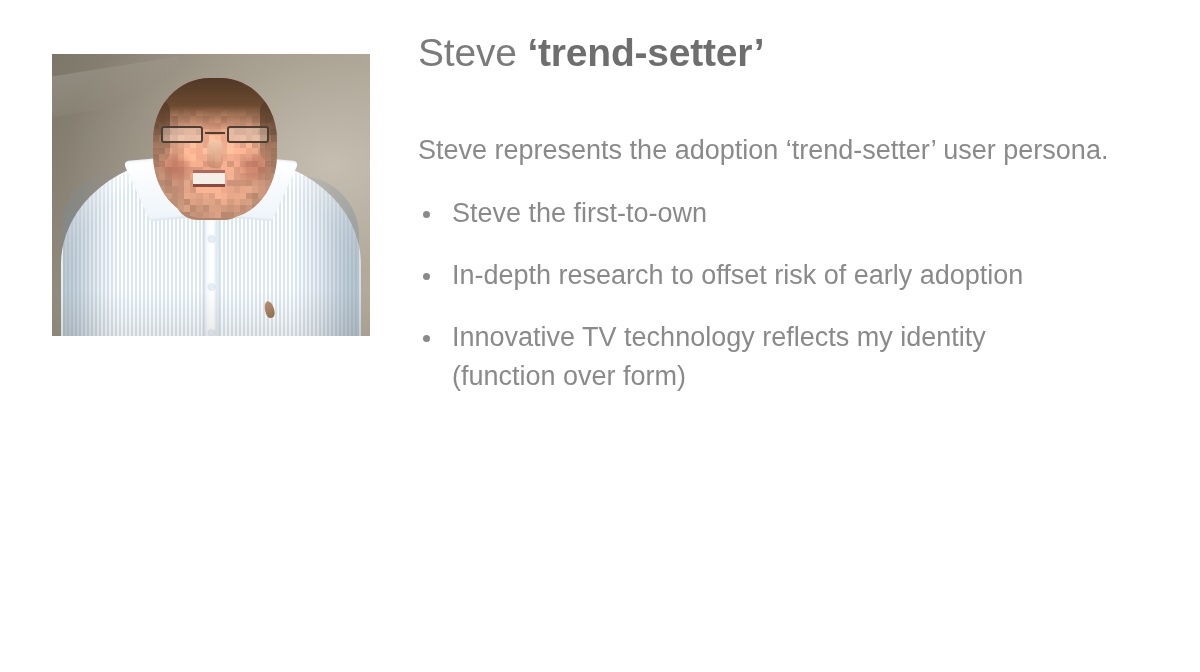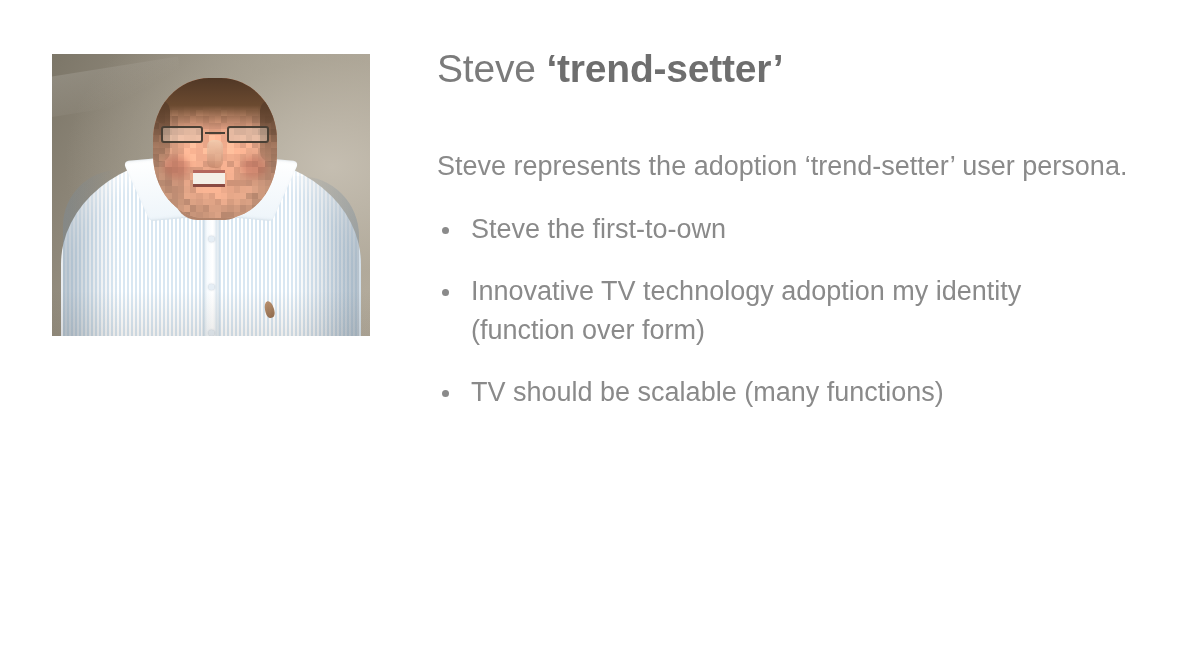--- a/index.html
+++ b/index.html
@@ -243,23 +243,22 @@
     position: absolute;
     inset: 0;
     pointer-events: none;
     background: linear-gradient(0deg, rgba(70,62,50,0.10) 0%, rgba(70,62,50,0) 16%);
   }
 
   
   .content {
     position: absolute;
     left: 418px;
-    top: 44px;
+    top: 28px;
     width: 740px;
-    margin-left: 19px;
   }
   .title {
     margin: 0;
     font-size: 39px;
     line-height: 50px;
     font-weight: 400;
     color: #7b7b7b;
     letter-spacing: -0.2px;
     white-space: pre;
   }
@@ -789,21 +788,21 @@
 
     <p class="intro">Steve represents the adoption ‘trend-setter’ user persona.</p>
 
     <ul class="bullets">
       <li>
         <span class="dot"></span>
         <span>Steve the first-to-own</span>
       </li>
       <li>
         <span class="dot"></span>
-        <span>Innovative TV technology adoption my identity (function over form)</span>
+        <span>In-depth research to offset risk of early adoption</span>
       </li>
       <li>
         <span class="dot"></span>
-        <span>TV should be scalable (many functions)</span>
+        <span>Innovative TV technology reflects my identity (function over form)</span>
       </li>
     </ul>
   </div>
 </div>
 
 </body></html>

